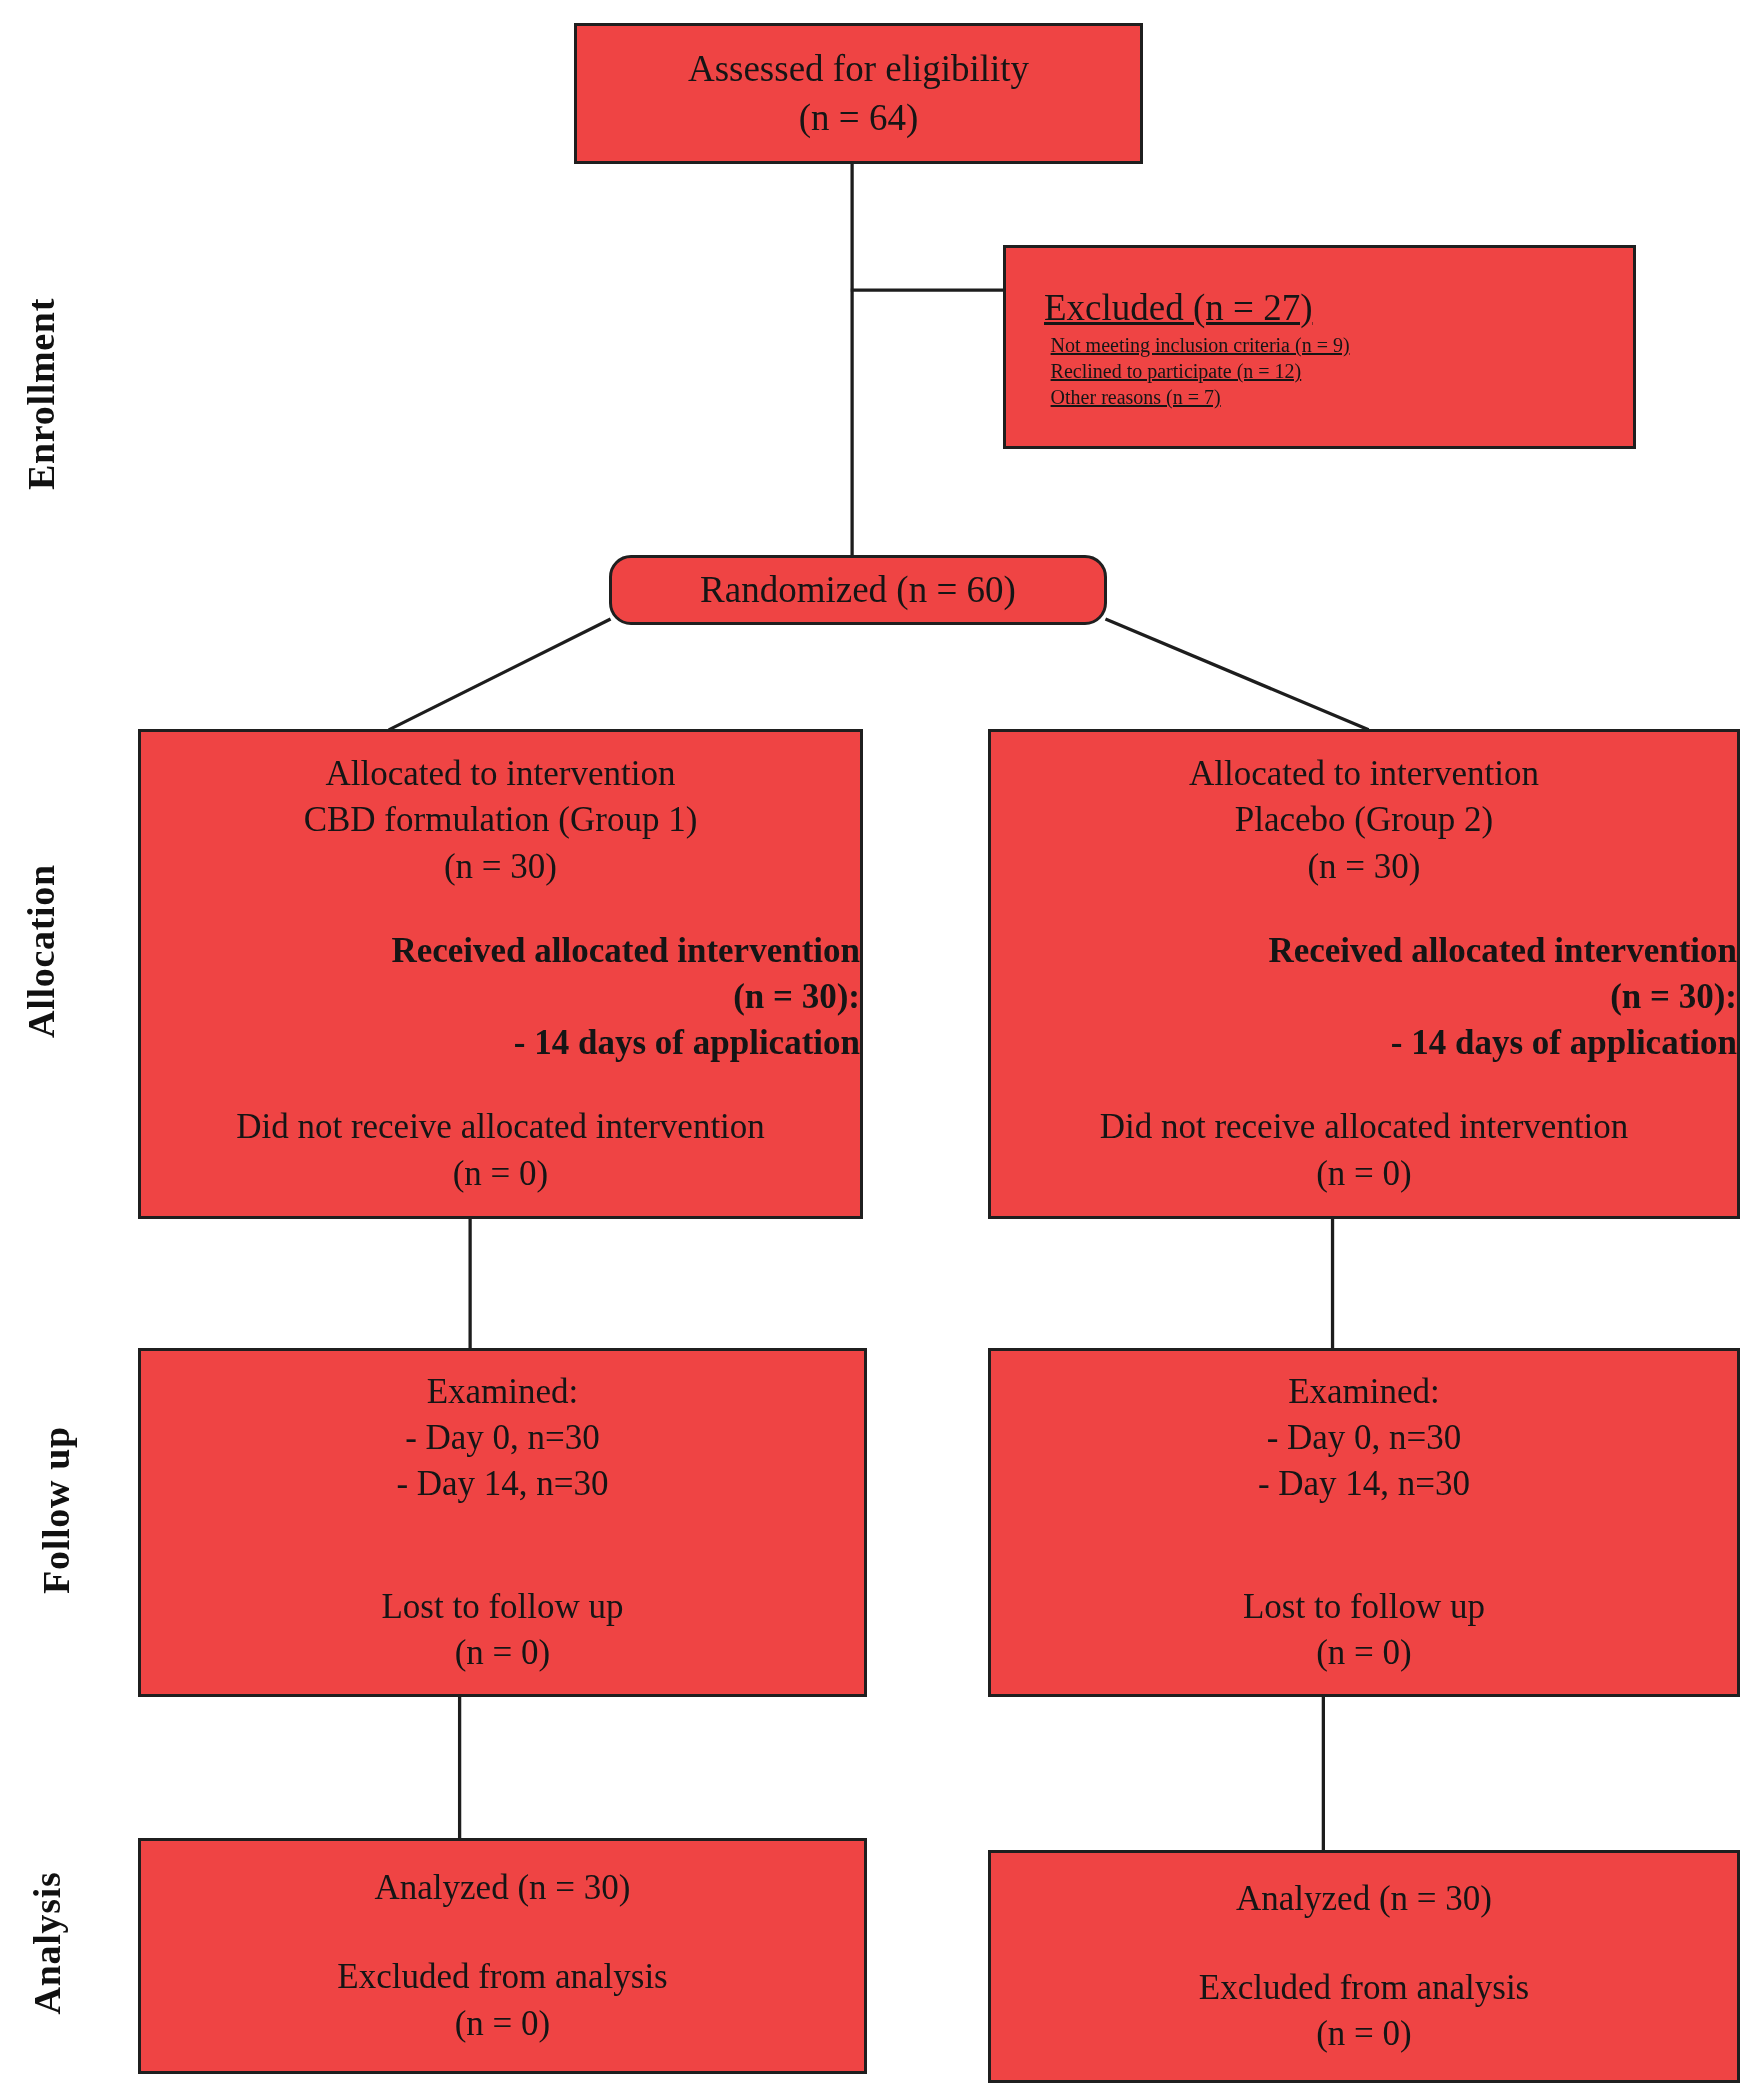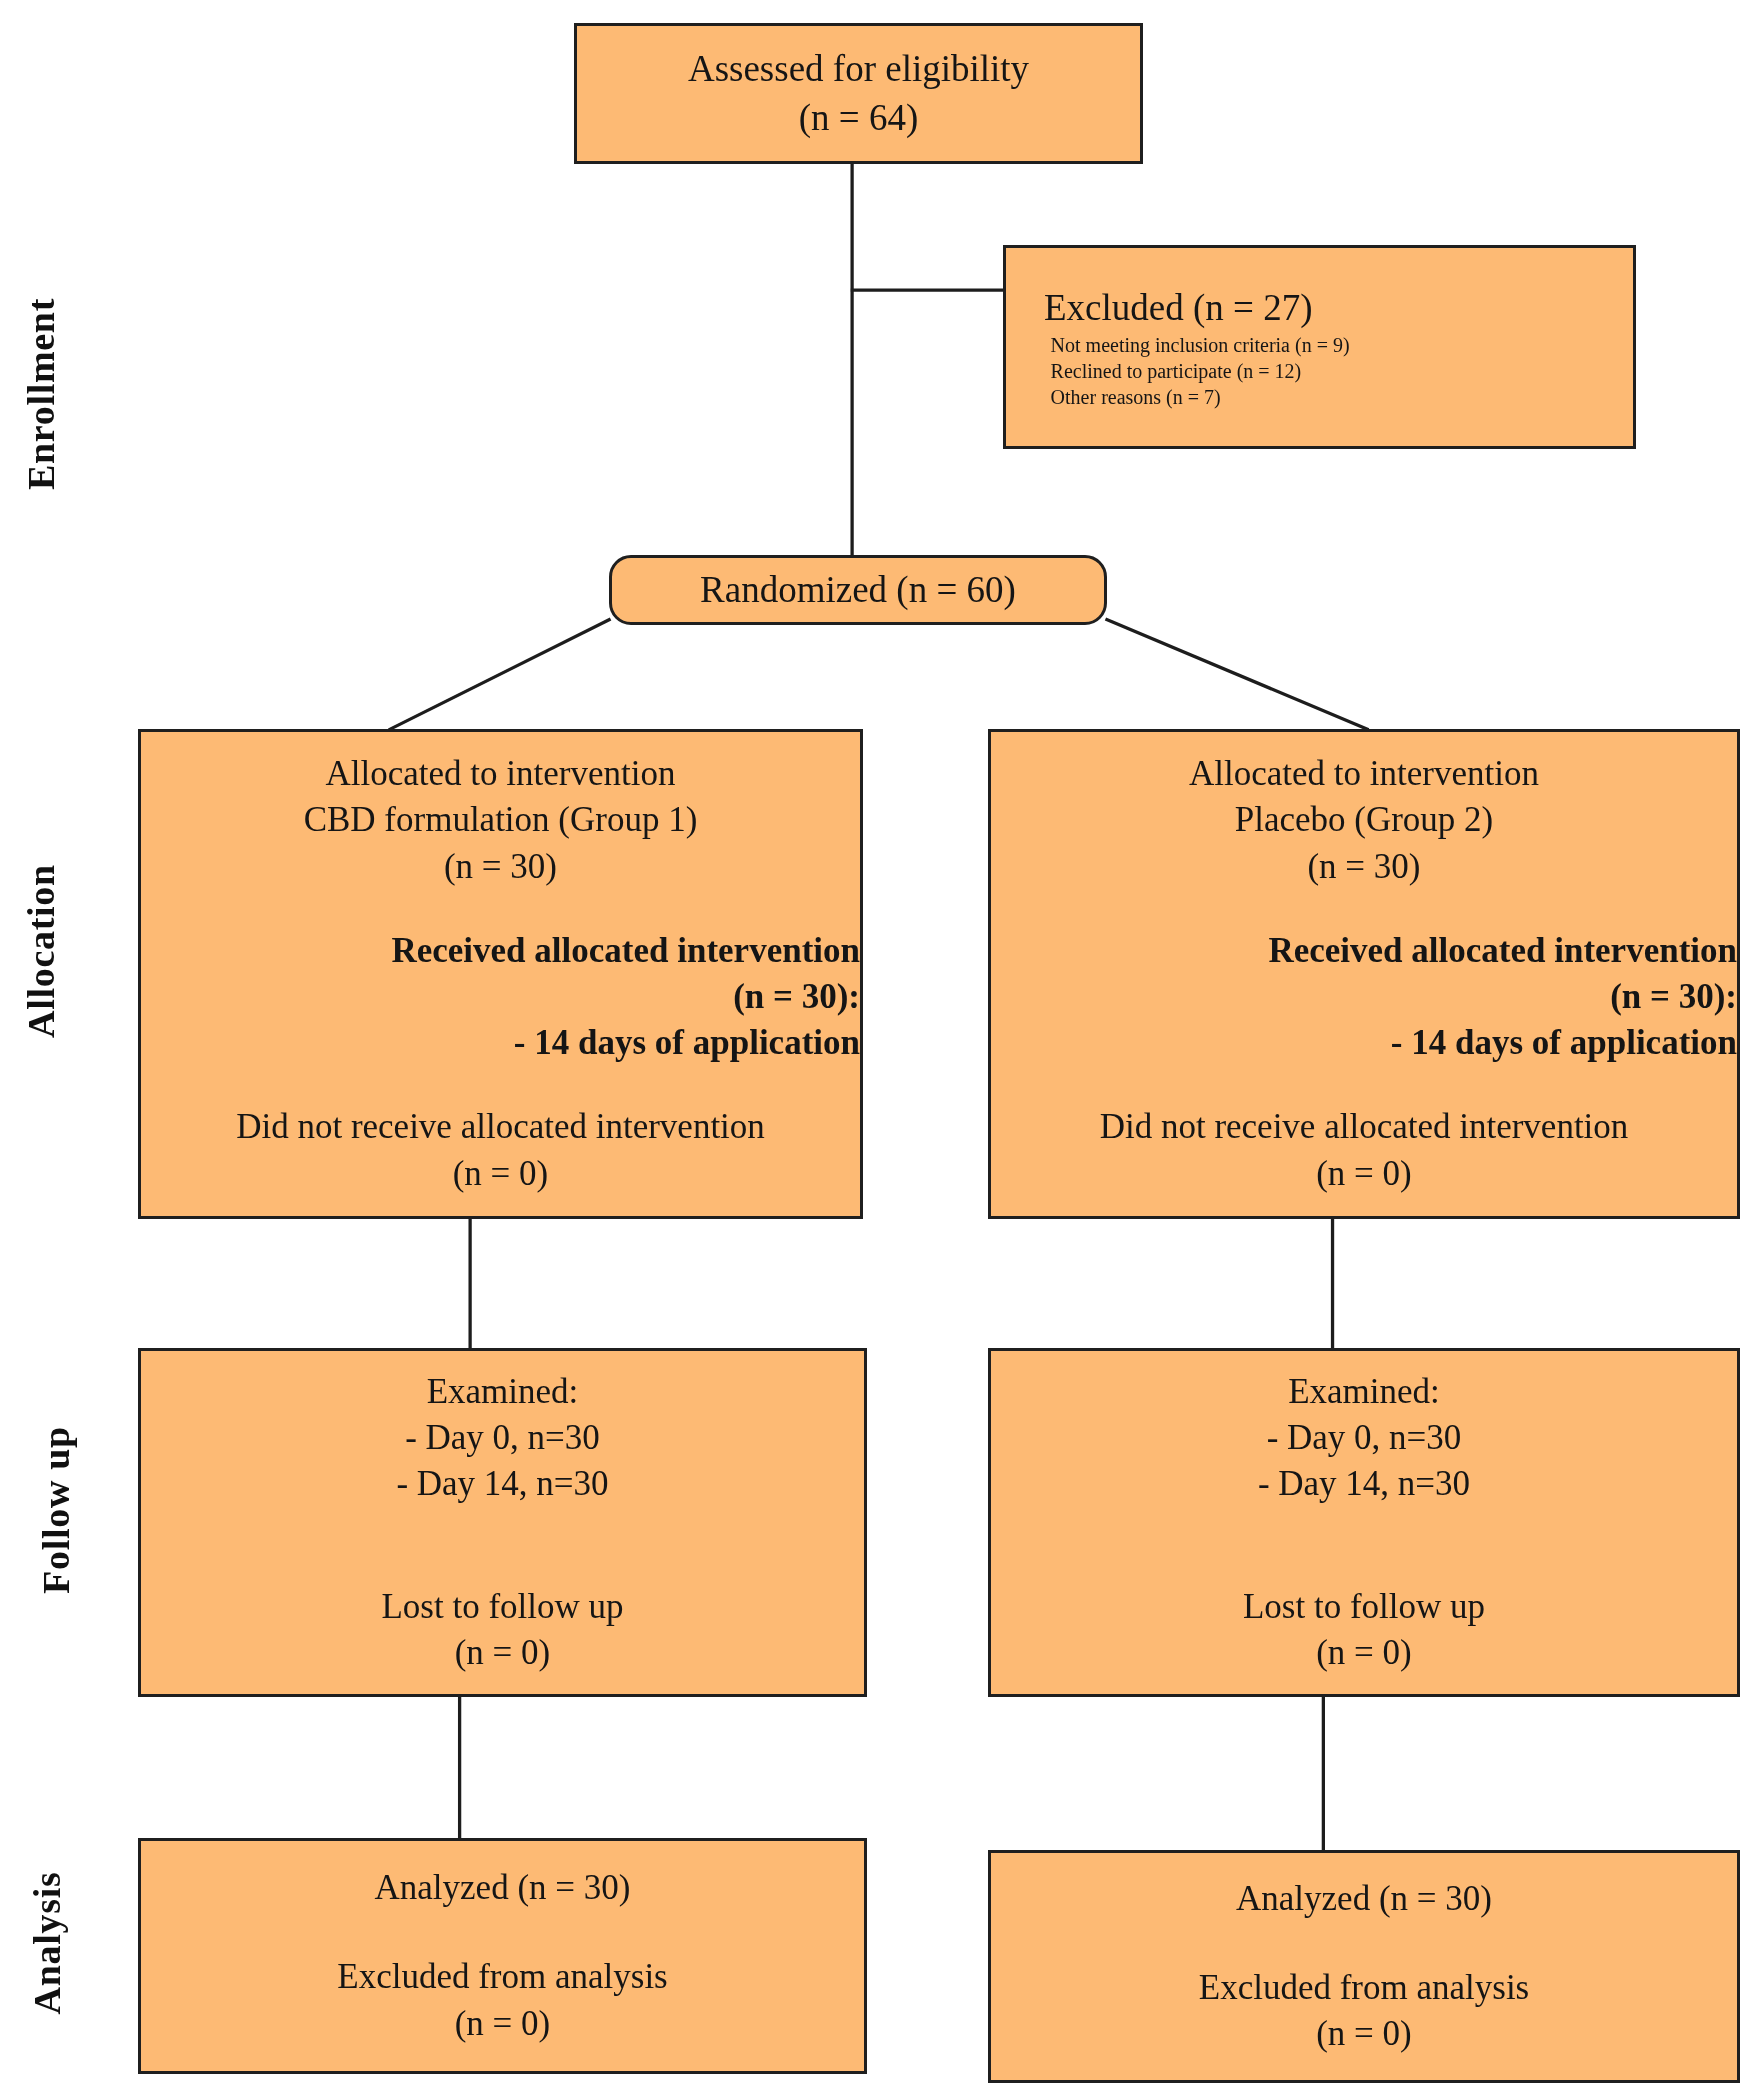--- a/index.html
+++ b/index.html
@@ -24,21 +24,21 @@
     height: 2097px;
   }
   .connectors line {
     stroke: #1d1d1d;
     stroke-width: 5;
   }
   .box {
     position: absolute;
     box-sizing: border-box;
     border: 3.9px solid #1f1f1f;
-    background: #fdba74;
+    background: #ef4444;
     display: flex;
     flex-direction: column;
     justify-content: center;
     font-size: 35px;
     line-height: 1.32;
   }
   .box.center { text-align: center; }
   .box.left   { text-align: left; padding-left: 38px; padding-right: 13px; }
   .row { white-space: nowrap; }
   .row.bold { font-weight: 700; text-align: right; }
@@ -77,21 +77,21 @@
   <div class="stage-label" style="left:41px; top:394px;">Enrollment</div>
   <div class="stage-label" style="left:41px; top:951px;">Allocation</div>
   <div class="stage-label" style="left:56px; top:1510px;">Follow up</div>
   <div class="stage-label" style="left:47px; top:1943px;">Analysis</div>
 
   <div class="box center" style="left:574px; top:23px; width:569px; height:141px;">
     <div class="row big">Assessed for eligibility</div>
     <div class="row big">(n = 64)</div>
   </div>
 
-  <div class="box left" style="left:1003px; top:245px; width:633px; height:204px;">
+  <div class="box left" style="left:1003px; top:245px; width:633px; height:204px;text-decoration:underline;">
     <div class="row big">Excluded (n = 27)</div>
     <div class="row sub">Not meeting inclusion criteria (n = 9)</div>
     <div class="row sub">Reclined to participate (n = 12)</div>
     <div class="row sub">Other reasons (n = 7)</div>
   </div>
 
   <div class="box center" style="left:609px; top:555px; width:498px; height:70px;border-radius:22px;">
     <div class="row big">Randomized (n = 60)</div>
   </div>
 

